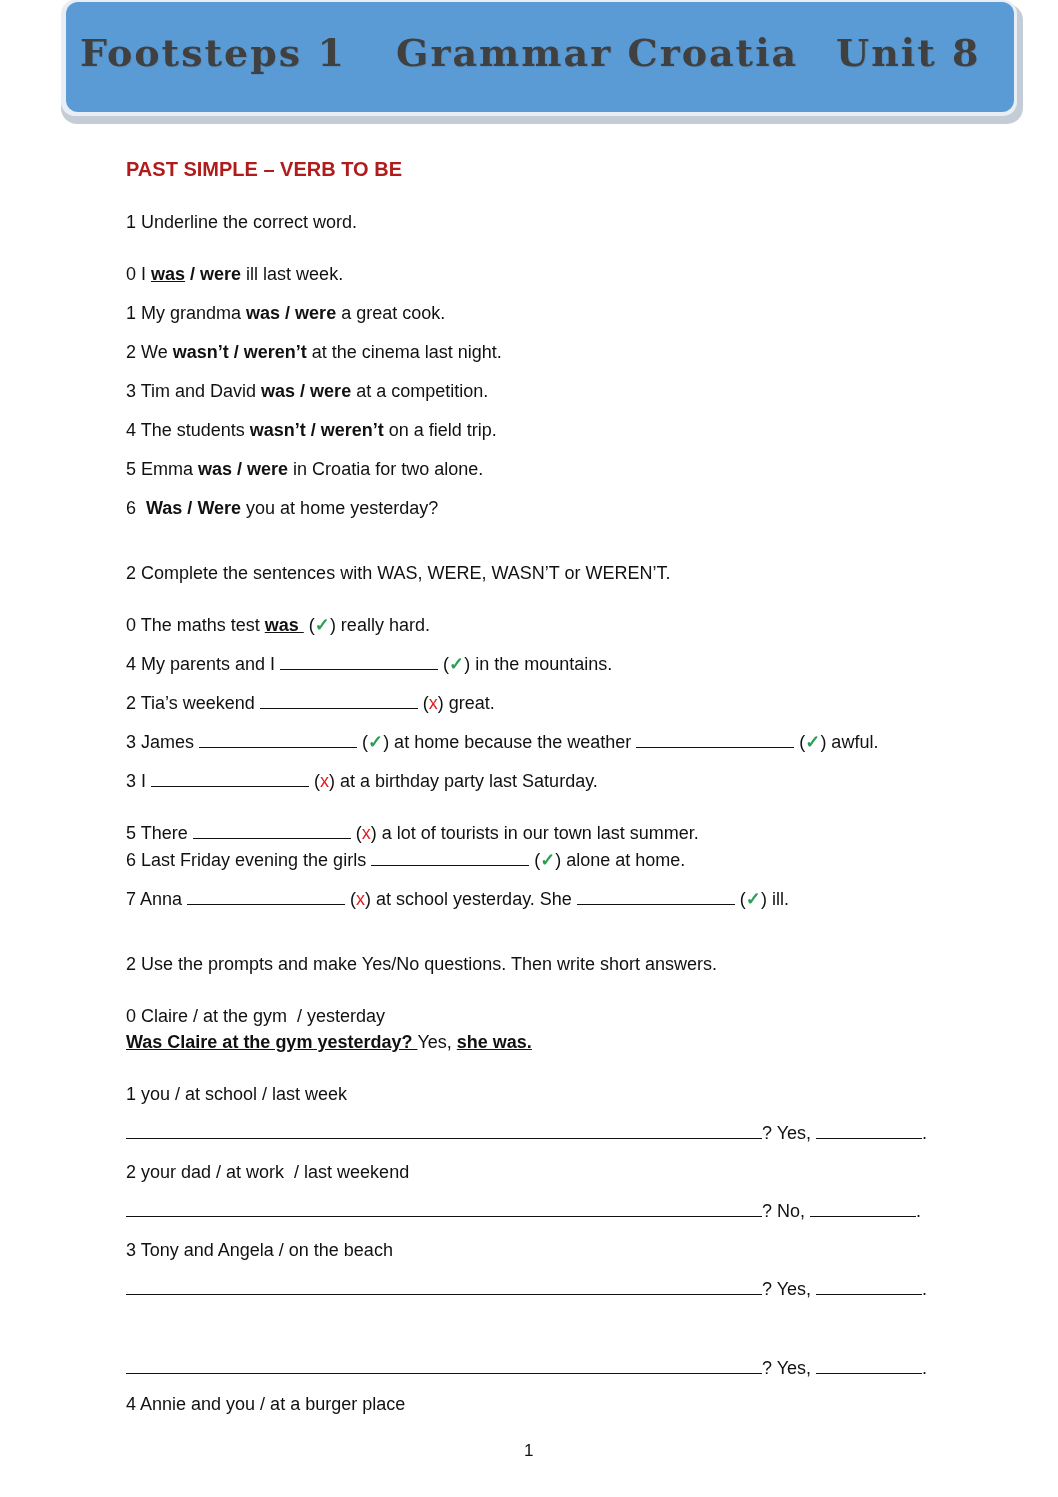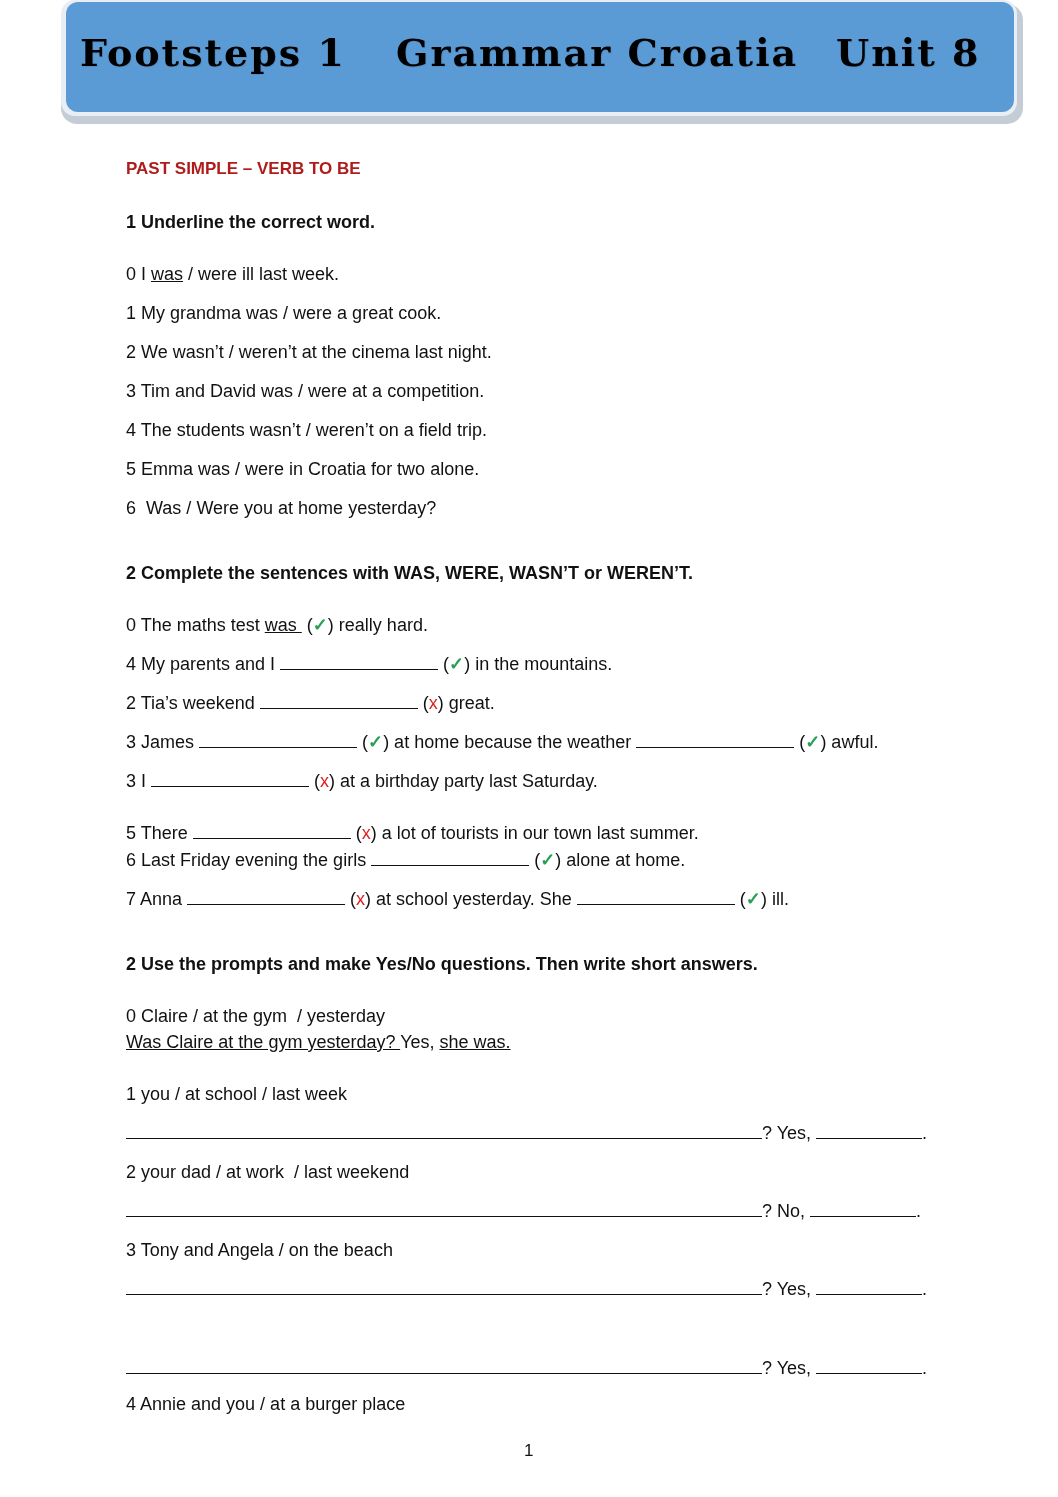--- a/index.html
+++ b/index.html
@@ -4,32 +4,32 @@
   <style>
     html, body { margin: 0; padding: 0; background: #ffffff; }
     body { width: 1058px; height: 1497px; position: relative; overflow: hidden;
            font-family: "Liberation Sans", sans-serif; color: #111; }
     .banner-shadow { position: absolute; left: 61px; top: 4px; width: 962px; height: 120px;
            border-radius: 16px; background: #c4ccd6; }
     .banner { position: absolute; left: 61px; top: 0; width: 956px; height: 116px;
            border-radius: 14px; background: #e9eef4; }
     .banner-inner { position: absolute; left: 66px; top: 2px; width: 948px; height: 110px;
            border-radius: 12px; background: #5b9bd5; }
-    .banner-text { position: absolute; top: 30px; color: #000000; font-size: 38px;
+    .banner-text { position: absolute; top: 30px; color: #404040; font-size: 38px;
            font-family: "DejaVu Serif", serif; font-weight: bold; letter-spacing: 2px;
            text-shadow: 1px 1px 0 rgba(0,0,0,0.08); white-space: nowrap; }
     .bt-left { left: 80px; }
     .bt-center { left: 396px; }
     .bt-right { left: 836px; }
 
     .page { position: absolute; left: 126px; top: 0; width: 820px; font-size: 18px; line-height: 22px; }
     .line { position: absolute; left: 0; white-space: nowrap; }
-    .red-title { color: #b01c1c; font-weight: bold; font-size: 17px; text-align: center; }
-    .heading { font-weight: bold; }
-    .b { font-weight: normal; }
+    .red-title { color: #b01c1c; font-weight: bold; font-size: 20px; text-align: center; }
+    .heading { font-weight: normal; }
+    .b { font-weight: bold; }
     .u { text-decoration: underline; }
     .blank { display: inline-block; border-bottom: 1.5px solid #111; height: 16px; vertical-align: baseline; }
     .blank-s { width: 158px; }
     .blank-long { width: 636px; }
     .blank-ans { width: 106px; }
     .check { color: #2aa055; font-weight: bold; }
     .cross { color: #e02020; }
     .pagenum { position: absolute; left: 524px; top: 1441px; font-size: 17px; }
   </style>
 </head>

